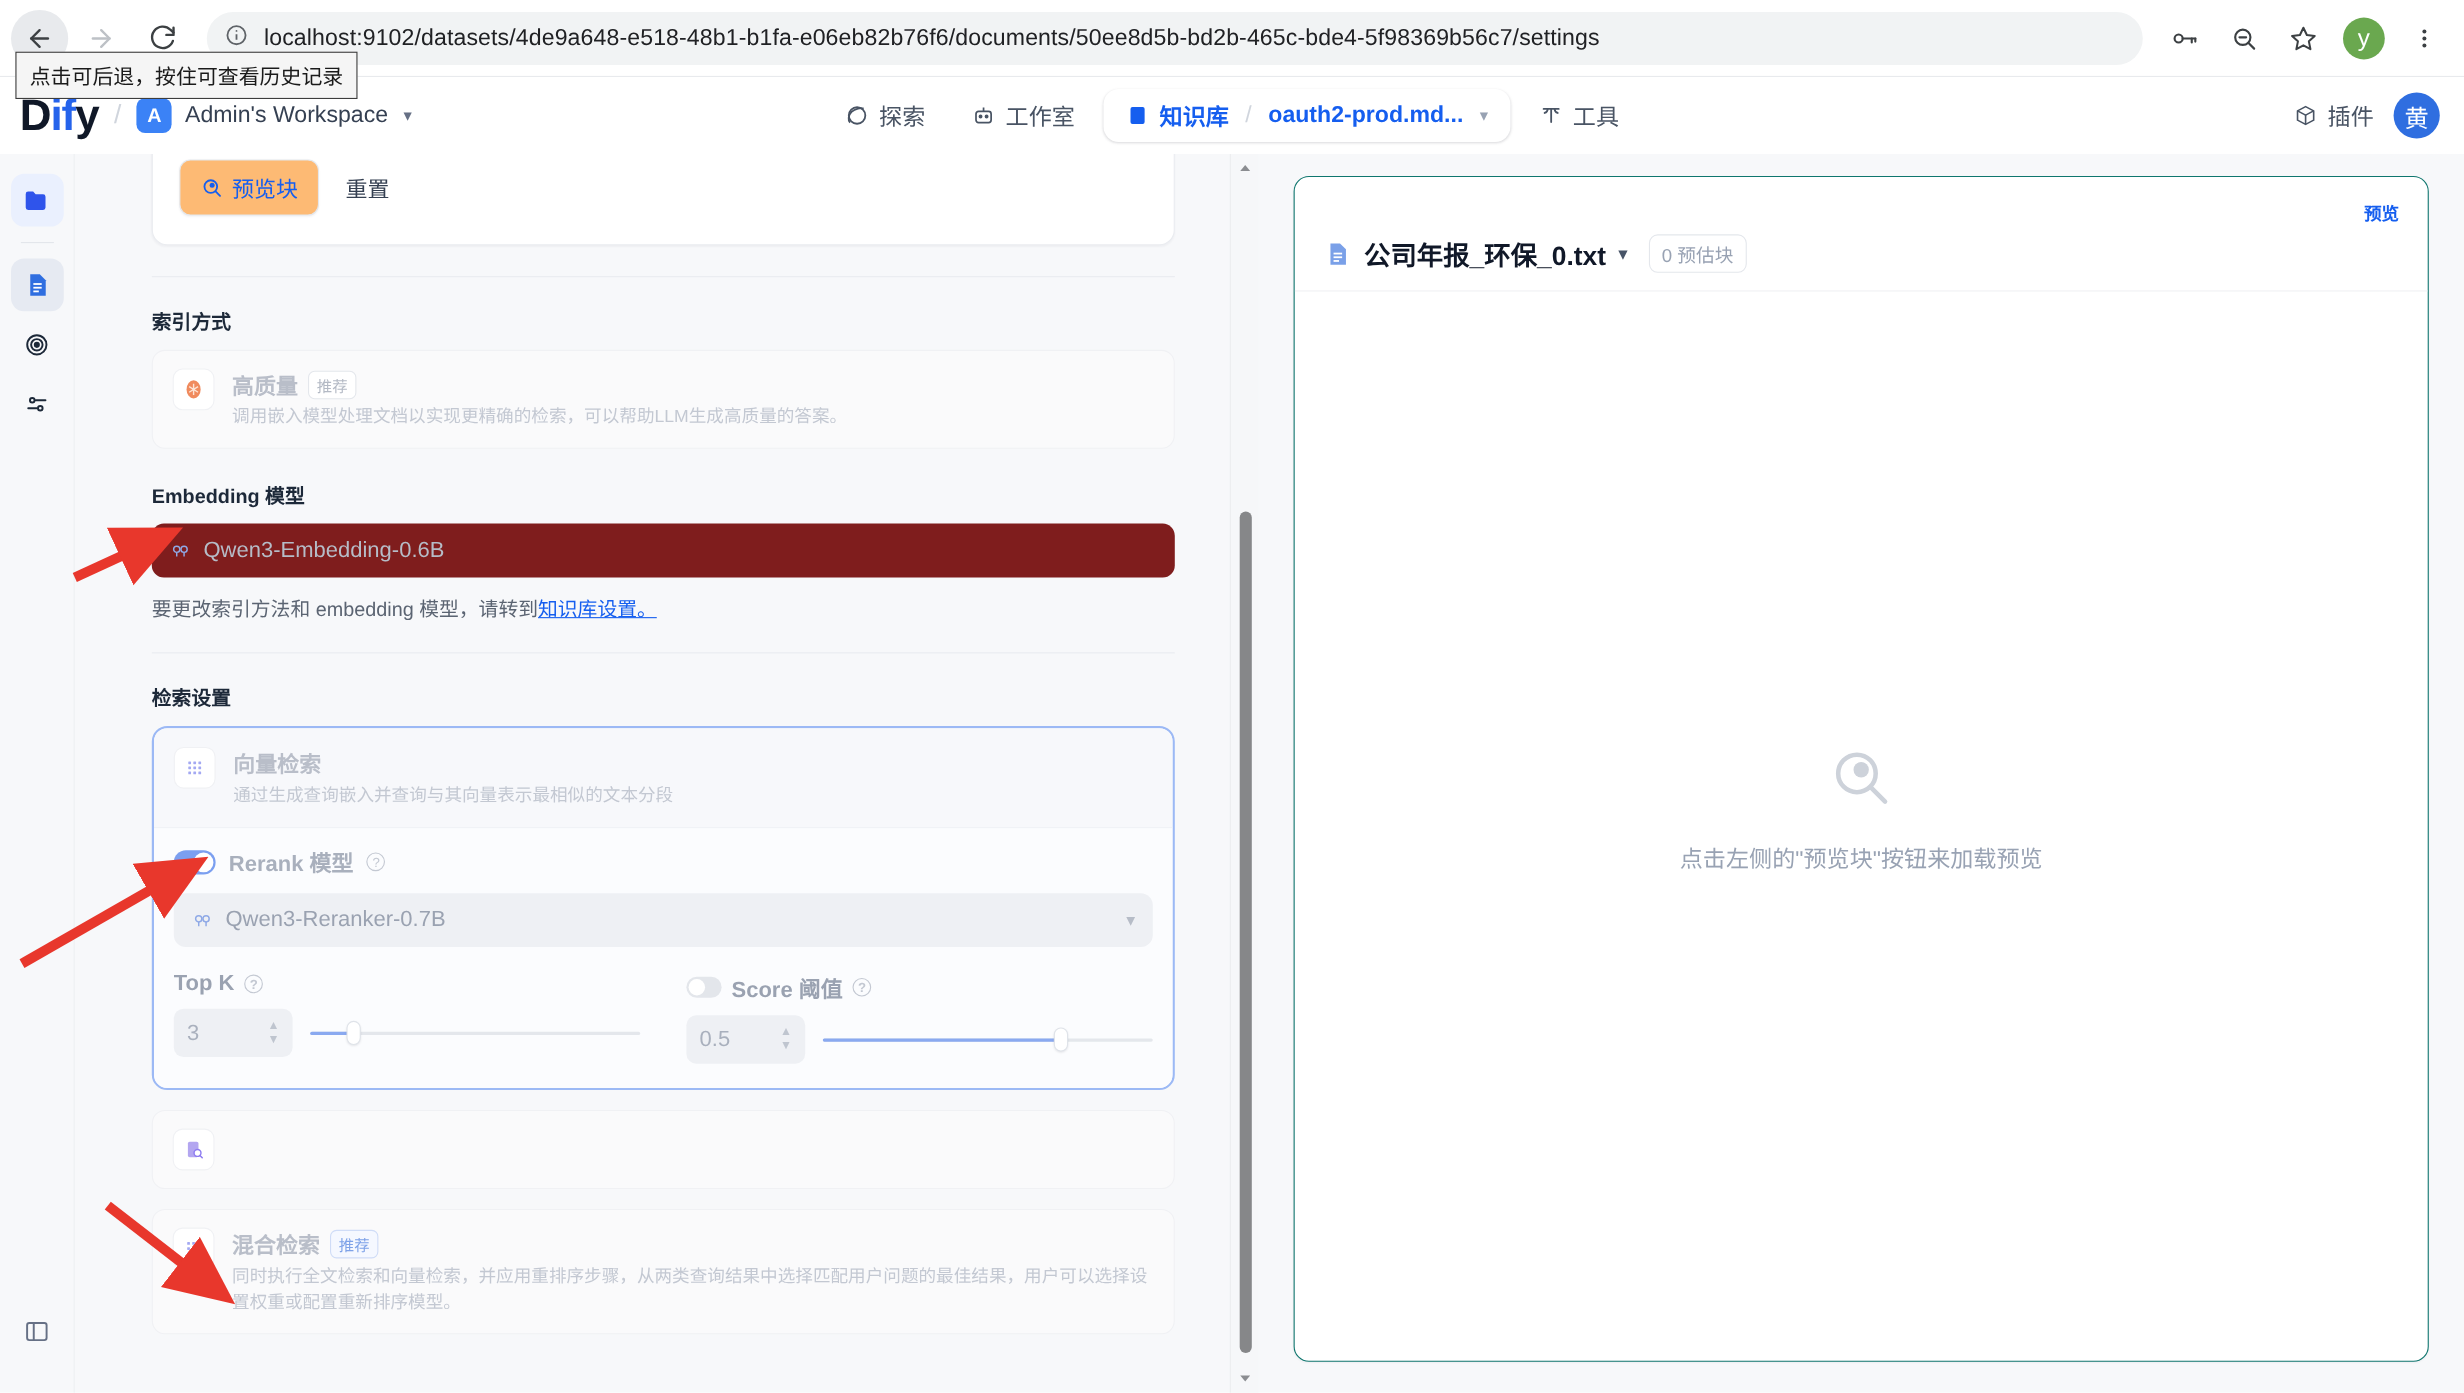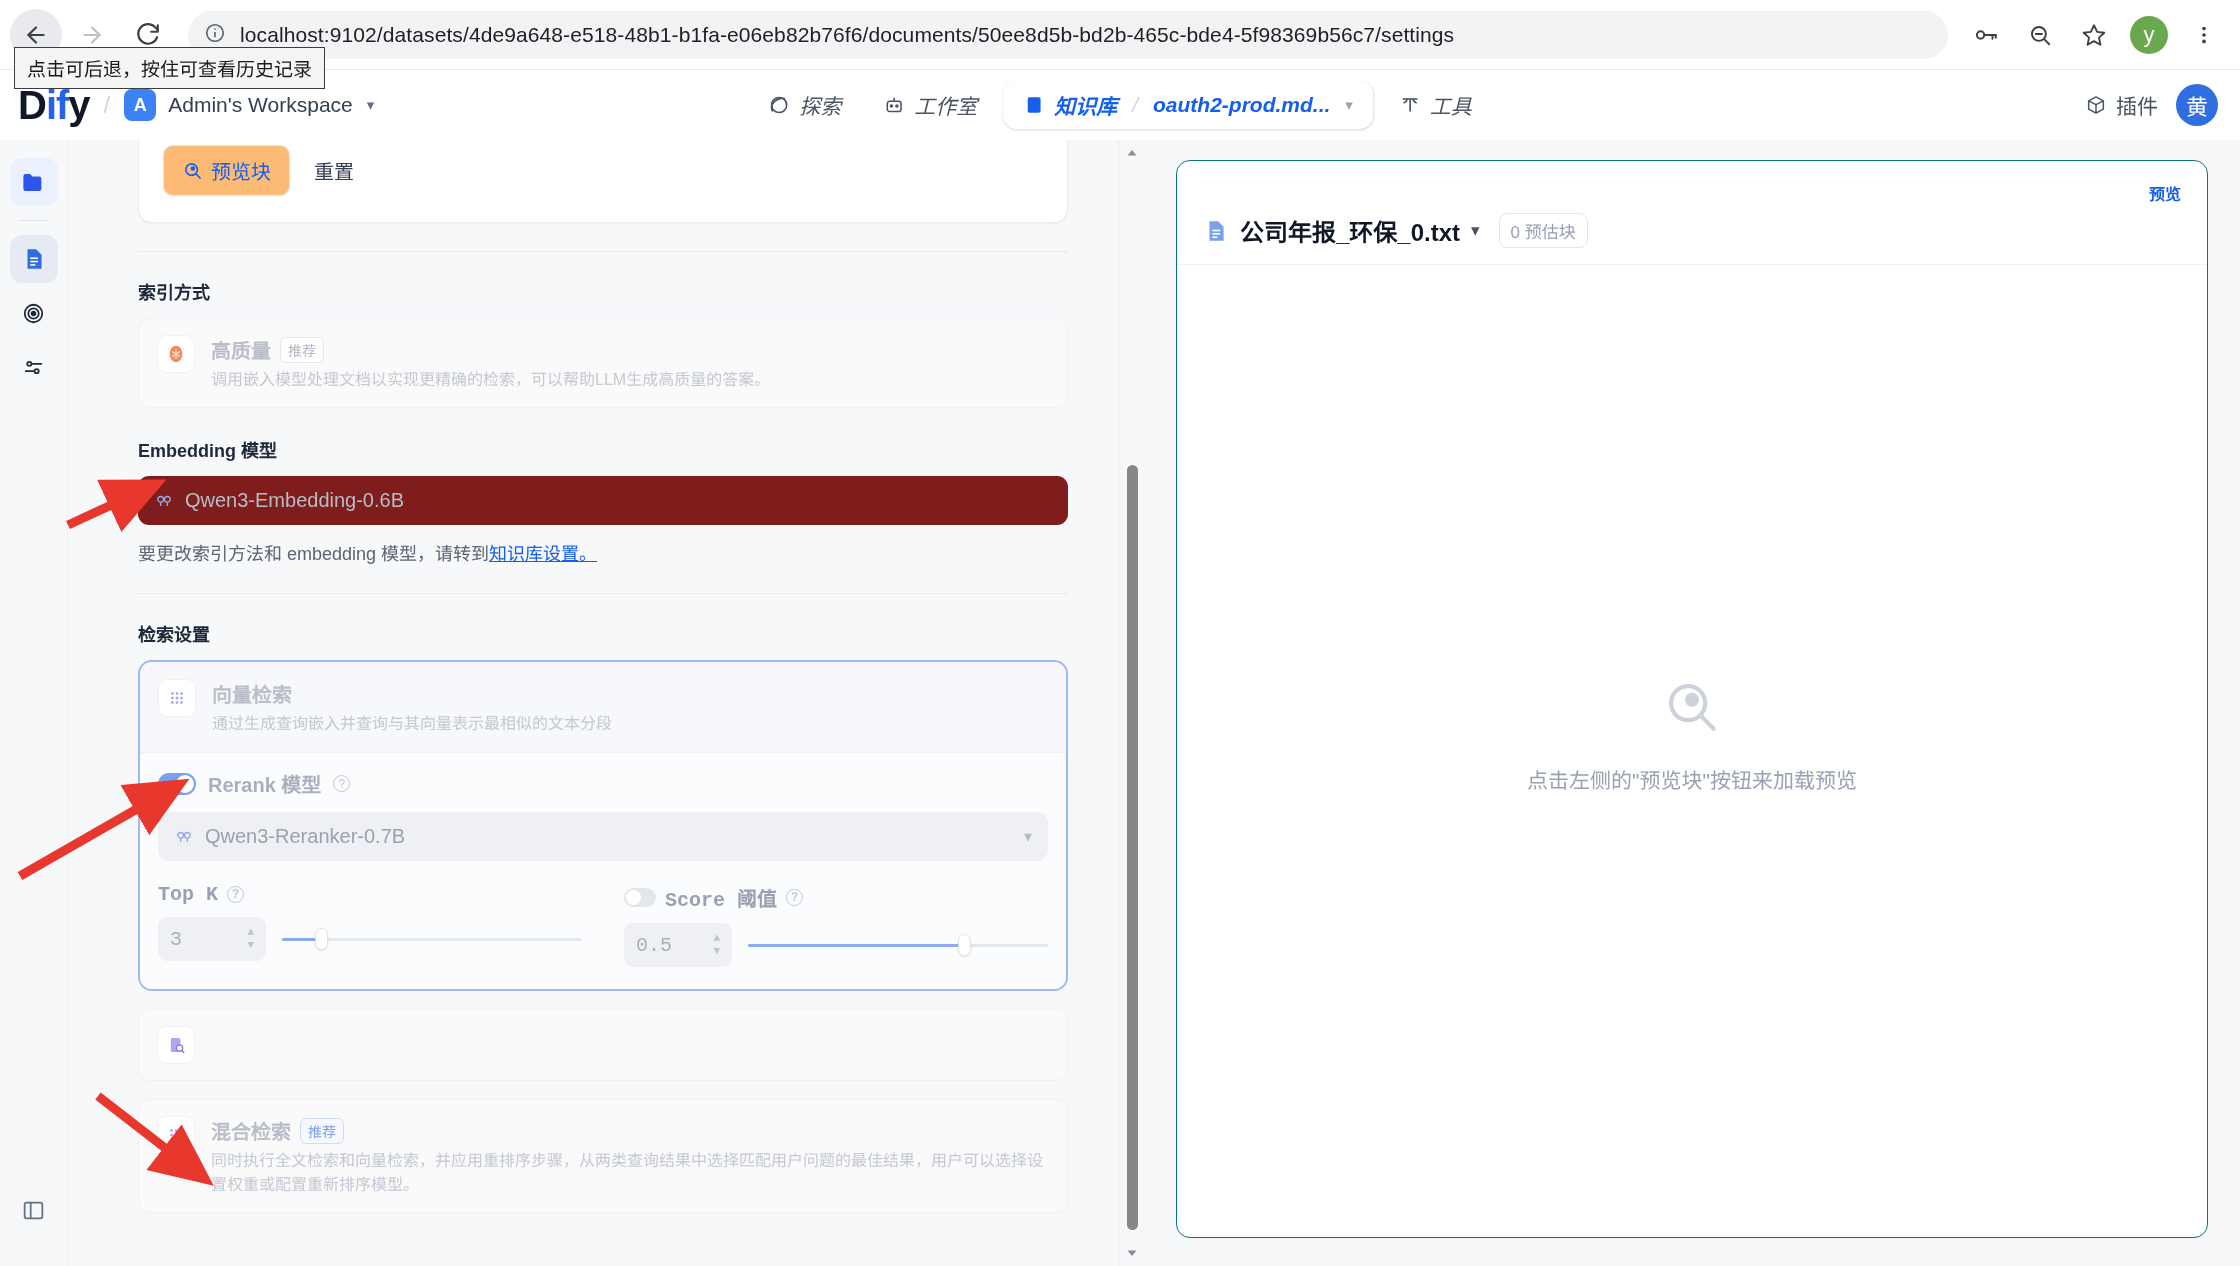--- a/index.html
+++ b/index.html
@@ -76,21 +76,21 @@
   .ws-badge {
     width: 32px; height: 32px; border-radius: 8px; background: #3b82f6;
     color: #fff; font-size: 18px; font-weight: 600;
     display: flex; align-items: center; justify-content: center;
   }
   .ws-name { font-size: 21px; color: #354052; }
   .ws-caret { font-size: 15px; color: #667085; margin-left: 2px; }
 
   .header-nav {
     position: absolute; left: 50%; transform: translateX(-50%);
-    display: flex; align-items: center; gap: 10px; font-style: italic;
+    display: flex; align-items: center; gap: 10px;
   }
   .nav-item {
     display: flex; align-items: center; gap: 9px;
     padding: 9px 16px; border-radius: 14px;
     font-size: 21px; color: #495464; cursor: pointer;
   }
   .nav-item.active {
     background: #ffffff; box-shadow: 0 1px 3px rgba(16,24,40,.10), 0 1px 2px rgba(16,24,40,.06);
     color: #155eef; font-weight: bold;
     padding: 9px 20px;
@@ -221,21 +221,21 @@
     display: inline-flex; align-items: center; justify-content: center;
   }
   .select-field {
     display: flex; align-items: center; gap: 11px;
     background: #eef0f4; border-radius: 11px; padding: 13px 16px;
     font-size: 20px; color: #9aa2b1; cursor: pointer;
   }
   .select-field .sel-caret { margin-left: auto; color: #b6bcc7; font-size: 16px; }
 
   .params-row { display: flex; gap: 42px; margin-top: 22px; }
-  .param-col { flex: 1; font-family: Liberation Mono, monospace; }
+  .param-col { flex: 1; }
   .param-label {
     display: flex; align-items: center; gap: 9px;
     font-size: 20px; font-weight: bold; color: #9aa2b1; margin-bottom: 11px;
   }
   .param-ctrl { display: flex; align-items: center; gap: 16px; }
   .num-input {
     width: 108px; background: #eef0f4; border-radius: 9px;
     padding: 10px 12px; font-size: 20px; color: #a9b0bd;
     display: flex; align-items: center; justify-content: space-between;
     cursor: text;

